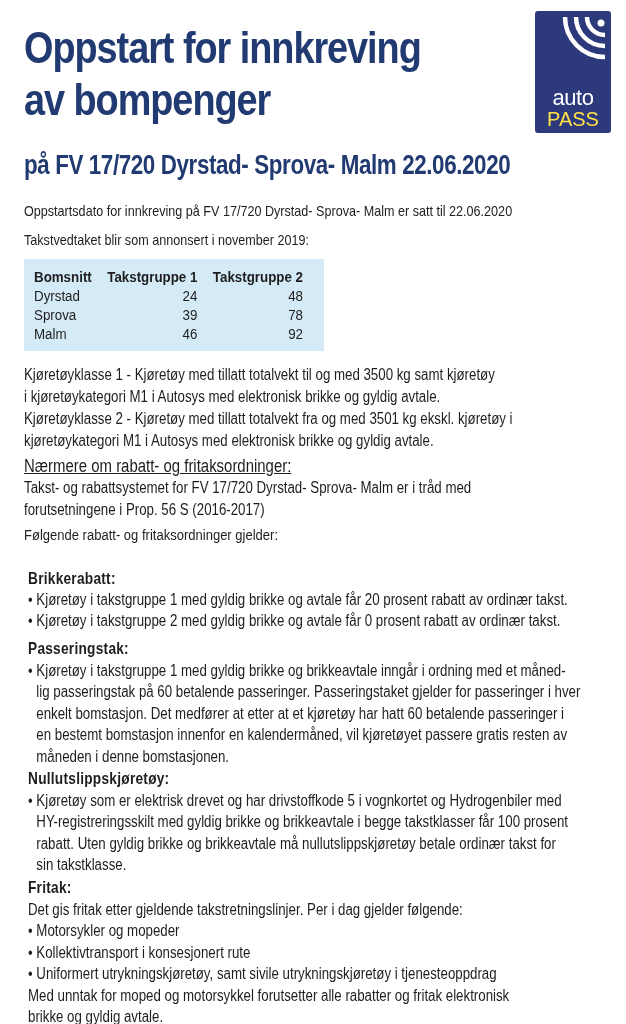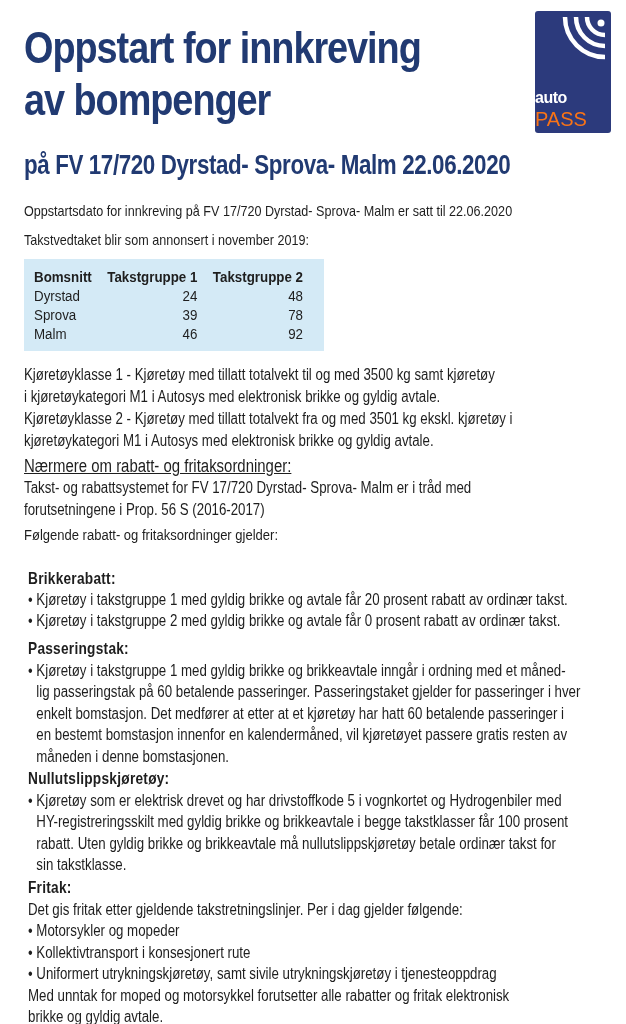--- a/index.html
+++ b/index.html
@@ -8,24 +8,24 @@
     .title { position: absolute; left: 24px; top: 22px; color: #213a72;
              font-family: "Liberation Sans", sans-serif; font-weight: bold;
              font-size: 44px; line-height: 52px; letter-spacing: -1.2px;
              transform: scaleX(0.86); transform-origin: left top; white-space: nowrap; }
     .subtitle { position: absolute; left: 24px; top: 148px; color: #213a72; font-weight: bold;
                 font-size: 28px; line-height: 34px; letter-spacing: -0.5px;
                 transform: scaleX(0.80); transform-origin: left top; white-space: nowrap; }
     .logo { position: absolute; left: 535px; top: 11px; width: 76px; height: 122px;
             background: #2c3a7c; border-radius: 3px; }
     .logo svg { position: absolute; left: 0; top: 0; }
-    .logo .auto { position: absolute; left: 0; width: 76px; top: 76px; 
-                  color: #fff; font-weight: bold; font-size: 16px; line-height: 22px; letter-spacing: -0.5px; }
-    .logo .pass { position: absolute; left: 0; width: 76px; top: 98px; 
-                  color: #f97316; font-size: 20px; line-height: 20px; letter-spacing: 0px; }
+    .logo .auto { position: absolute; left: 0; width: 76px; top: 76px; text-align: center;
+                  color: #fff; font-weight: normal; font-size: 22px; line-height: 22px; letter-spacing: -0.5px; }
+    .logo .pass { position: absolute; left: 0; width: 76px; top: 98px; text-align: center;
+                  color: #fde047; font-size: 20px; line-height: 20px; letter-spacing: 0px; }
     .line { position: absolute; left: 24px; white-space: nowrap; font-size: 15px; line-height: 22px;
             transform: scaleX(0.84); transform-origin: left top; }
     .para { position: absolute; left: 24px; width: 700px; font-size: 16px; line-height: 22px;
             transform: scaleX(0.83); transform-origin: left top; }
     .para p { margin: 0; }
     .table-box { position: absolute; left: 24px; top: 259px; width: 300px; height: 92px; background: #d4eaf6; }
     .table-box table { position: absolute; left: 10px; top: 8px; border-collapse: collapse;
                        font-size: 15.5px; line-height: 19px; transform: scaleX(0.86); transform-origin: left top; }
     .table-box th { text-align: left; font-weight: bold; padding: 0 18px 0 0; white-space: nowrap; }
     .table-box td { padding: 0 18px 0 0; white-space: nowrap; }

